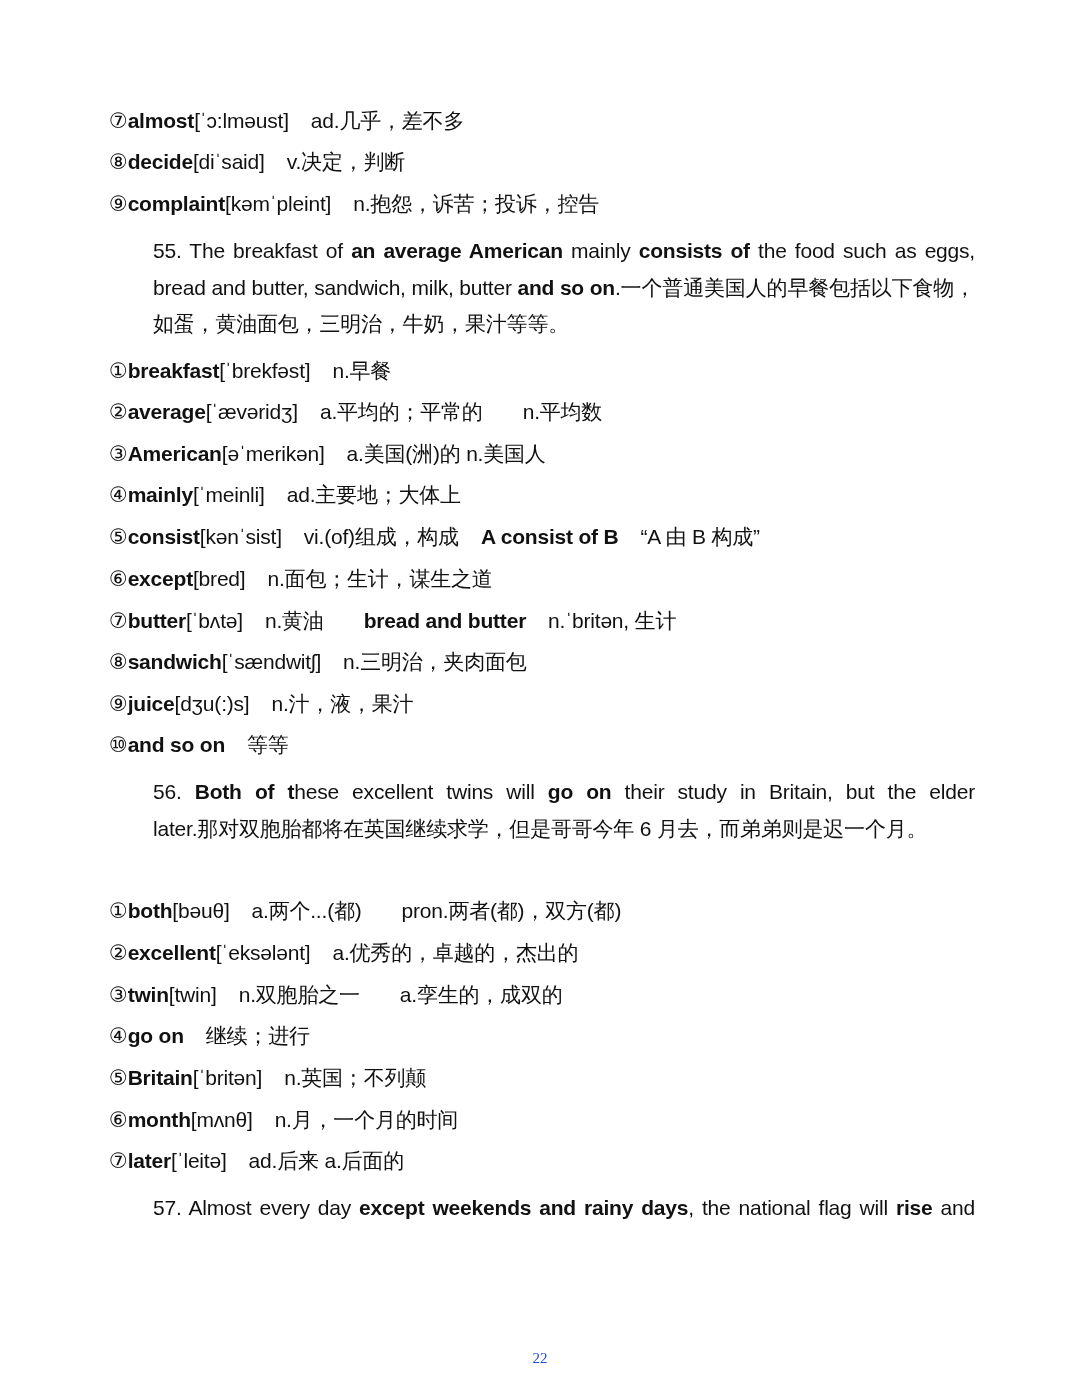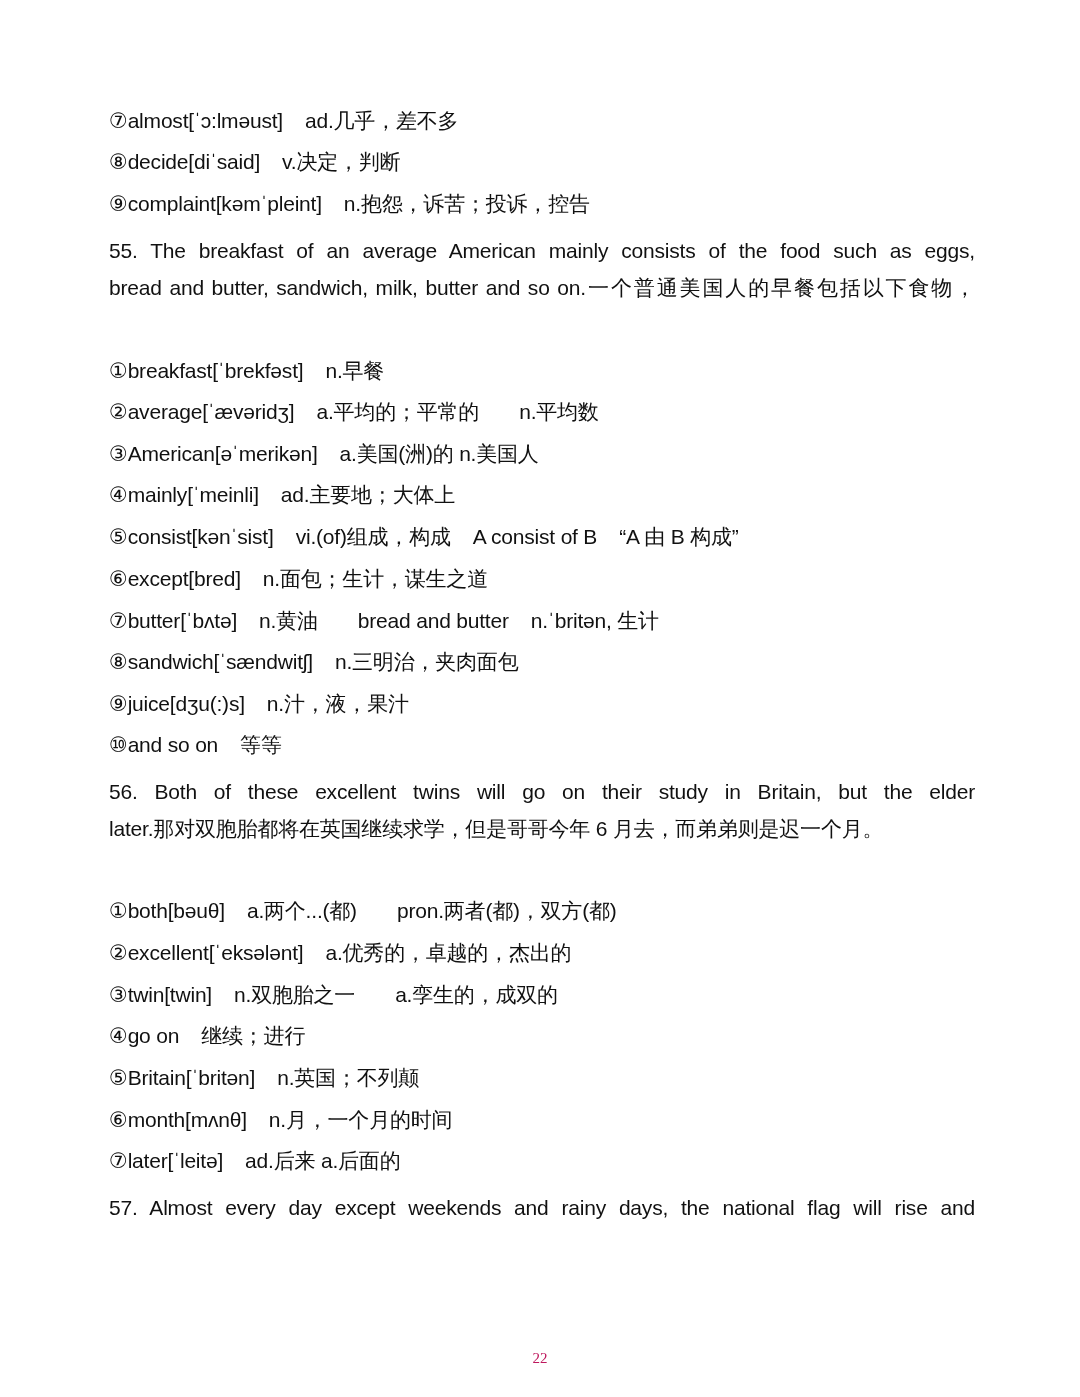--- a/index.html
+++ b/index.html
@@ -32,54 +32,56 @@
       font-size: 21px;
       line-height: 36.5px;
       text-align: justify;
       letter-spacing: -0.2px;
     }
     .para .row {
       display: block;
       white-space: nowrap;
       text-align-last: justify;
       text-align: justify;
+      margin-left: 44px;
     }
     .para .row.last { text-align-last: left; }
-    b { font-weight: normal; }
+    b { font-weight: bold; }
     .gap { display: inline-block; width: 22px; }
     .gap2 { display: inline-block; width: 40px; }
     .page-number {
       position: absolute;
       left: 0;
       width: 1080px;
       top: 1350px;
       text-align: center;
       font-family: "Liberation Serif", "DejaVu Serif", serif;
       font-size: 15px;
-      color: #be185d;
+      color: #1d4ed8;
     }
   </style>
 </head>
 <body>
 
 <div class="page">
 
   <div class="line" style="top:107px">
     <span>⑦</span><b>almost</b><span>[ˈɔ:lməust]</span><span class="gap"></span><span>ad.几乎，差不多</span>
   </div>
   <div class="line" style="top:148px">
     <span>⑧</span><b>decide</b><span>[diˈsaid]</span><span class="gap"></span><span>v.决定，判断</span>
   </div>
   <div class="line" style="top:190px">
     <span>⑨</span><b>complaint</b><span>[kəmˈpleint]</span><span class="gap"></span><span>n.抱怨，诉苦；投诉，控告</span>
   </div>
 
   <div class="para" style="top:233px">
     <span class="row"><span>55. The breakfast of </span><b>an average American</b><span> mainly </span><b>consists of</b><span> the food such as eggs,</span></span>
     <span class="row"><span>bread and butter, sandwich, milk, butter </span><b>and so on</b><span>.一个普通美国人的早餐包括以下食物，</span></span>
+    <span class="row last"><span>如蛋，黄油面包，三明治，牛奶，果汁等等。</span></span>
   </div>
 
   <div class="line" style="top:357px">
     <span>①</span><b>breakfast</b><span>[ˈbrekfəst]</span><span class="gap"></span><span>n.早餐</span>
   </div>
   <div class="line" style="top:398px">
     <span>②</span><b>average</b><span>[ˈævəridʒ]</span><span class="gap"></span><span>a.平均的；平常的</span><span class="gap2"></span><span>n.平均数</span>
   </div>
   <div class="line" style="top:440px">
     <span>③</span><b>American</b><span>[əˈmerikən]</span><span class="gap"></span><span>a.美国(洲)的  n.美国人</span>

